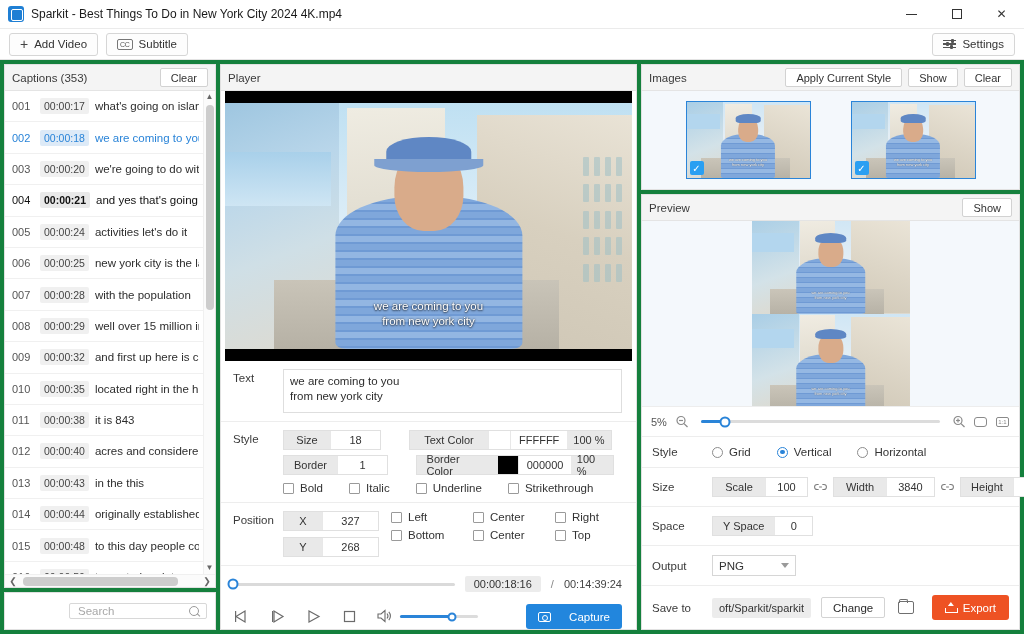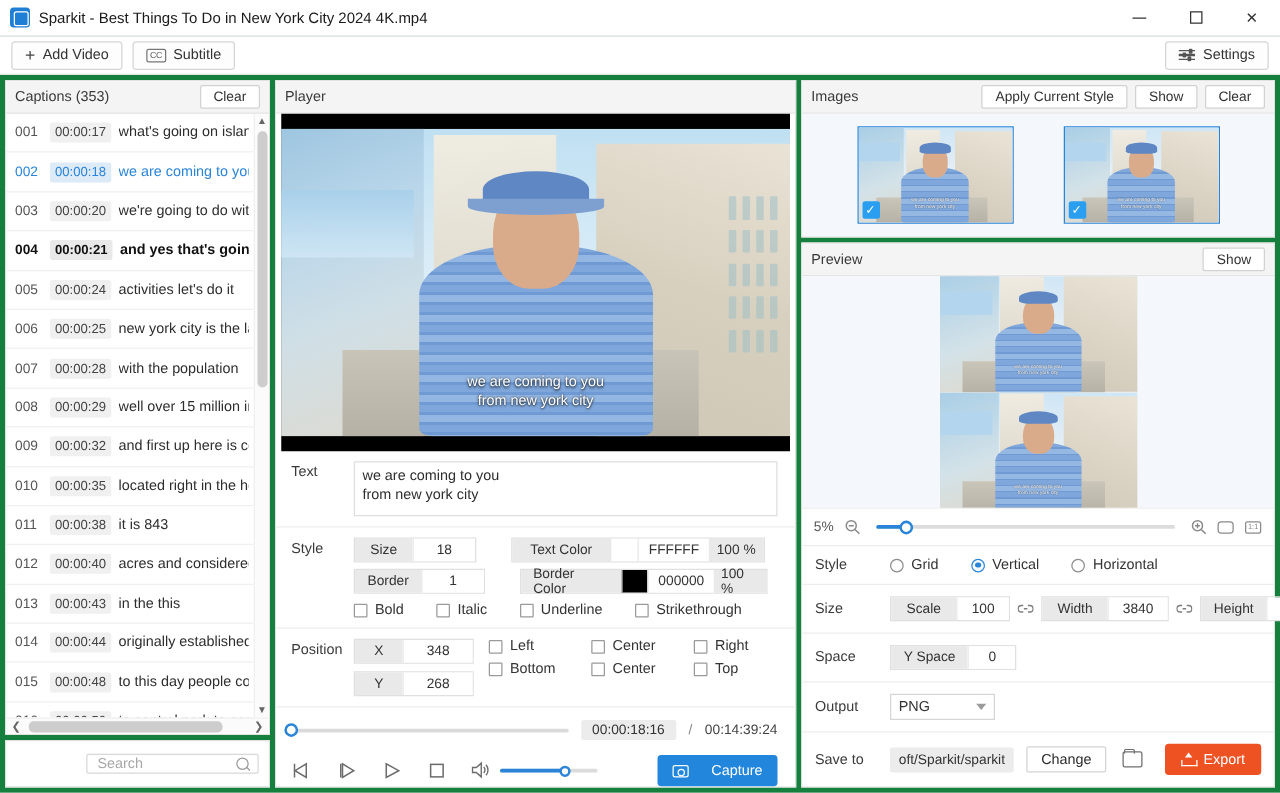--- a/index.html
+++ b/index.html
@@ -88,21 +88,21 @@
     border-bottom: 1px solid #f0f0f0; white-space: nowrap; overflow: hidden;
   }
   .cap-idx { font-size: 11px; color: #555; width: 22px; flex: 0 0 22px; }
   .cap-time {
     font-size: 10.5px; color: #444; background: #f0f0f0; padding: 2px 4px; border-radius: 2px;
     flex: 0 0 auto;
   }
   .cap-text { font-size: 11.5px; color: #2d2d2d; overflow: hidden; text-overflow: clip; }
   .cap-row.sel .cap-idx, .cap-row.sel .cap-text { color: #2a84d8; }
   .cap-row.sel .cap-time { color: #2a84d8; background: #ddeaf7; }
-  .cap-row.bold .cap-idx, .cap-row.bold .cap-text { font-weight: bold; color: #111; }
+  .cap-row.bold .cap-idx, .cap-row.bold .cap-text { font-weight: normal; color: #111; }
   .cap-row.bold .cap-time { font-weight: bold; color: #111; background: #e9e9e9; }
 
   .vscroll {
     width: 12px; flex: 0 0 12px; background: #fbfbfb; border-left: 1px solid #f0f0f0;
     display: flex; flex-direction: column; align-items: center; position: relative;
   }
   .vs-arrow { font-size: 8px; color: #666; height: 12px; line-height: 12px; }
   .vs-thumb { position: absolute; top: 14px; width: 8px; height: 205px; background: #cdcdcd; border-radius: 4px; }
   .hscroll {
     height: 13px; flex: 0 0 13px; background: #fbfbfb; border-top: 1px solid #f0f0f0;
@@ -566,21 +566,21 @@
             </div>
           </div>
 
           <div class="row-block">
             <div class="row-label">Position</div>
             <div class="row-content">
               <div class="pos-grid">
                 <div class="pos-col-fields">
                   <div class="field-grp" style="margin-right:0;">
                     <div class="fg-label" style="min-width:38px;">X</div>
-                    <div class="fg-val" style="min-width:56px;">348</div>
+                    <div class="fg-val" style="min-width:56px;">327</div>
                   </div>
                   <div class="field-grp" style="margin-right:0;">
                     <div class="fg-label" style="min-width:38px;">Y</div>
                     <div class="fg-val" style="min-width:56px;">268</div>
                   </div>
                 </div>
                 <div class="pos-col-checks">
                   <div class="pos-check-row">
                     <label class="chk">
                         <span class="box"></span>

